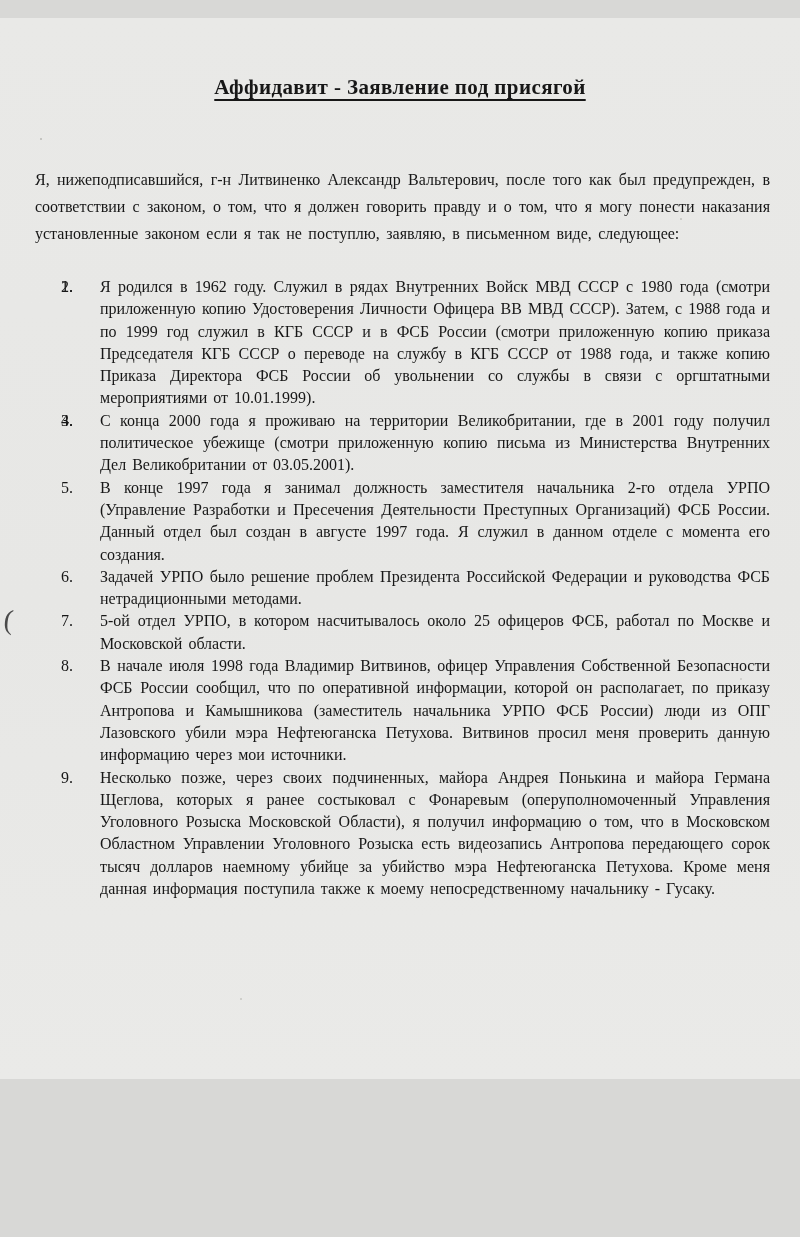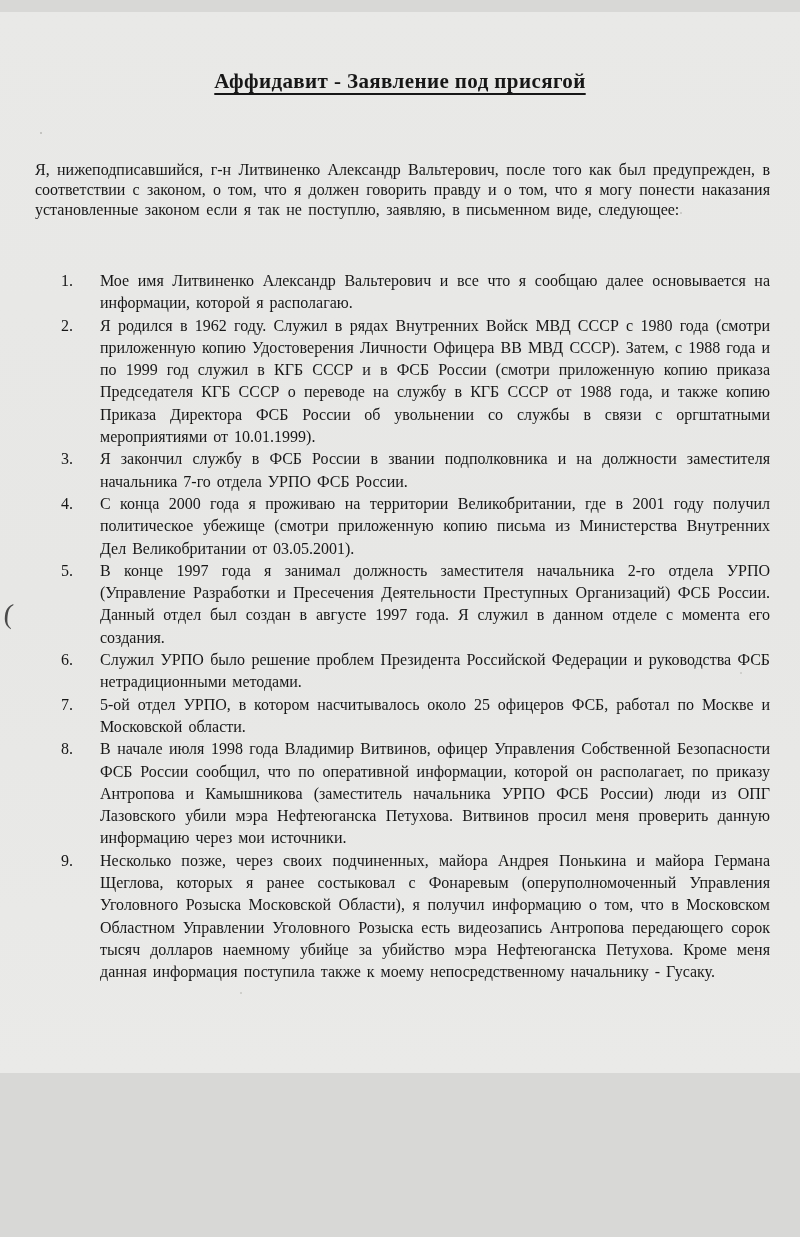--- a/index.html
+++ b/index.html
@@ -1,35 +1,35 @@
 <!DOCTYPE html>
 <html lang="ru"><head>
 <meta charset="utf-8">
 <style>
   html,body{margin:0;padding:0;background:#d8d8d6;}
   .page{
     position:relative;
     width:800px;height:1061px;
-    margin:12px auto;
+    margin:18px auto;
     background:linear-gradient(180deg,#e9e9e7 0%,#e7e7e5 55%,#eaeae8 100%);
     font-family:"Liberation Serif", serif;
     color:#171717;
     overflow:hidden;
   }
   .doc-title{
     position:absolute;top:57px;left:0;right:0;
     margin:0;text-align:center;
     font-size:21px;font-weight:bold;letter-spacing:.4px;
     text-decoration:underline;
     text-decoration-thickness:2px;
     text-underline-offset:5px;
   }
   .intro{
     position:absolute;top:148px;left:35px;width:735px;
-    margin:0;font-size:16px;line-height:20px;
+    margin:0;font-size:16px;line-height:27px;
     text-align:justify;word-spacing:2.5px;
   }
   ol.items{
     position:absolute;top:258px;left:35px;width:735px;
     margin:0;padding:0;list-style:none;
     font-size:16px;line-height:22.3px;
   }
   ol.items li{
     position:relative;
     padding-left:65px;
@@ -85,41 +85,39 @@
 
 <div class="page">
 
   <h1 class="doc-title">Аффидавит - Заявление под присягой</h1>
 
   <p class="intro">Я, нижеподписавшийся, г-н Литвиненко Александр Вальтерович, после того как был предупрежден, в соответствии с законом, о том, что я должен говорить правду и о том, что я могу понести наказания установленные законом если я так не поступлю, заявляю, в письменном виде, следующее:</p>
 
   <ol class="items">
     <li>
       <span class="num">1.</span>
-      <span>Мое имя Литвиненко Александр Вальтерович и все что я сообщаю далее основывается на информации, которой я располагаю.</span>
     </li>
     <li>
       <span class="num">2.</span>
       <span>Я родился в 1962 году. Служил в рядах Внутренних Войск МВД СССР с 1980 года (смотри приложенную копию Удостоверения Личности Офицера ВВ МВД СССР). Затем, с 1988 года и по 1999 год служил в КГБ СССР и в ФСБ России (смотри приложенную копию приказа Председателя КГБ СССР о переводе на службу в КГБ СССР от 1988 года, и также копию Приказа Директора ФСБ России об увольнении со службы в связи с оргштатными мероприятиями от 10.01.1999).</span>
     </li>
     <li>
       <span class="num">3.</span>
-      <span>Я закончил службу в ФСБ России в звании подполковника и на должности заместителя начальника 7-го отдела УРПО ФСБ России.</span>
     </li>
     <li>
       <span class="num">4.</span>
       <span>С конца 2000 года я проживаю на территории Великобритании, где в 2001 году получил политическое убежище (смотри приложенную копию письма из Министерства Внутренних Дел Великобритании от 03.05.2001).</span>
     </li>
     <li>
       <span class="num">5.</span>
       <span>В конце 1997 года я занимал должность заместителя начальника 2-го отдела УРПО (Управление Разработки и Пресечения Деятельности Преступных Организаций) ФСБ России. Данный отдел был создан в августе 1997 года. Я служил в данном отделе с момента его создания.</span>
     </li>
     <li>
       <span class="num">6.</span>
-      <span>Служил УРПО было решение проблем Президента Российской Федерации и руководства ФСБ нетрадиционными методами.</span>
+      <span>Задачей УРПО было решение проблем Президента Российской Федерации и руководства ФСБ нетрадиционными методами.</span>
     </li>
     <li>
       <span class="num">7.</span>
       <span>5-ой отдел УРПО, в котором насчитывалось около 25 офицеров ФСБ, работал по Москве и Московской области.</span>
     </li>
     <li>
       <span class="num">8.</span>
       <span>В начале июля 1998 года Владимир Витвинов, офицер Управления Собственной Безопасности ФСБ России сообщил, что по оперативной информации, которой он располагает, по приказу Антропова и Камышникова (заместитель начальника УРПО ФСБ России) люди из ОПГ Лазовского убили мэра Нефтеюганска Петухова. Витвинов просил меня проверить данную информацию через мои источники.</span>
     </li>
     <li>

